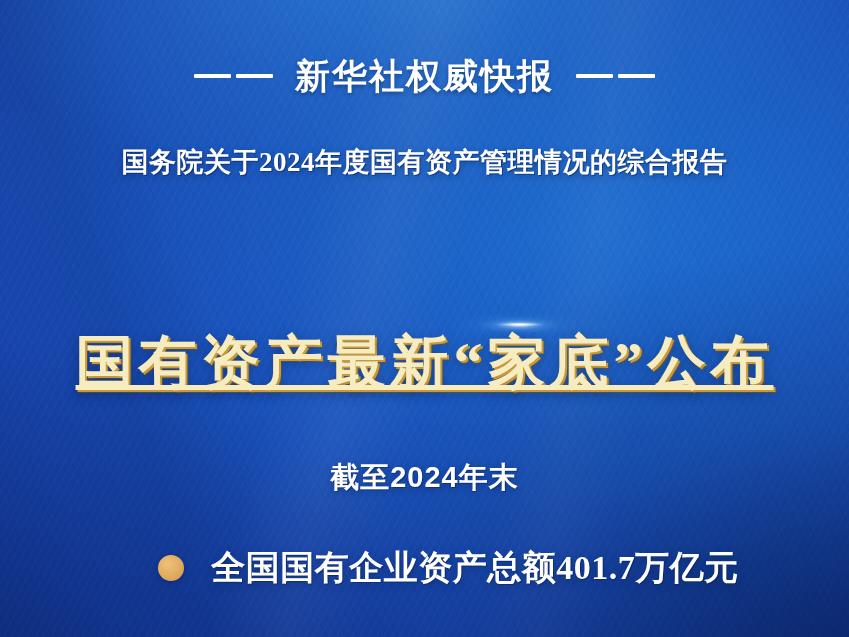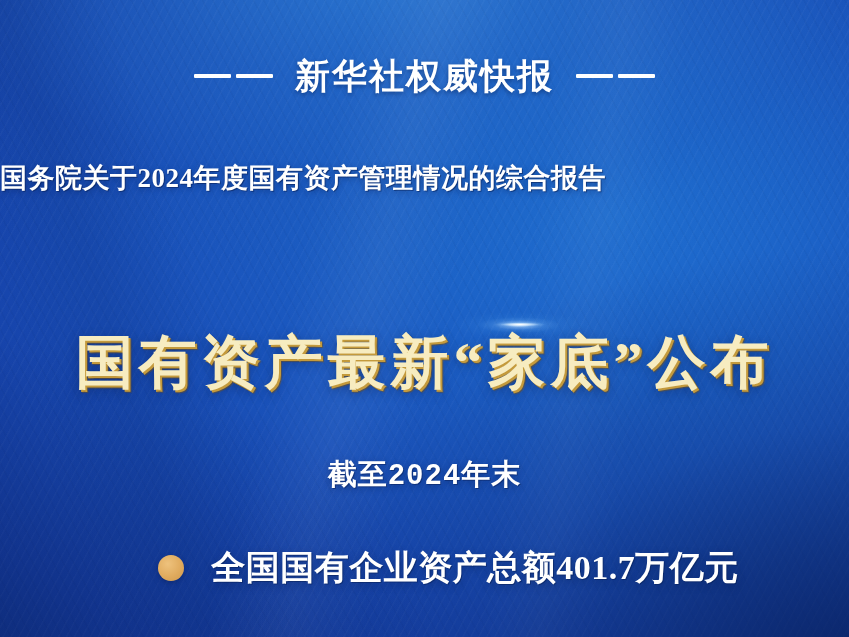--- a/index.html
+++ b/index.html
@@ -154,24 +154,24 @@
     color: #ffffff;
     letter-spacing: 2px;
     line-height: 1;
     text-shadow: 0 2px 4px rgba(6,26,74,0.45);
     white-space: nowrap;
   }
 
   
   #subhead {
     position: absolute;
-    top: 156px;
-    left: 0;
-    width: 849px;
-    text-align: left;
+    top: 140px;
+    left: 0;
+    width: 849px;
+    text-align: center;
   }
   .subhead-line {
     font-family: "Liberation Serif", "DejaVu Serif", serif;
     font-size: 27px;
     font-weight: bold;
     color: #ffffff;
     line-height: 44px;
     letter-spacing: 0.5px;
     white-space: nowrap;
     text-shadow:
@@ -190,30 +190,31 @@
     font-size: 58px;
     font-weight: bold;
     line-height: 1;
     letter-spacing: 5px;
     color: #f7ecc0;
     white-space: nowrap;
     text-shadow:
       2px 2px 0 #c49a3c,
       3px 3px 1px rgba(120,82,20,0.55),
       0 4px 12px rgba(8,28,80,0.45);
+    text-decoration: underline;
   }
 
   
   #dateline {
     position: absolute;
     top: 460px;
     left: 0;
     width: 849px;
     text-align: center;
-    font-family: Liberation Mono, monospace;
+    font-family: Liberation Sans, sans-serif;
     font-size: 29px;
     font-weight: bold;
     color: #ffffff;
     letter-spacing: 1px;
     line-height: 1.2;
     white-space: nowrap;
     text-shadow:
       1px 1px 0 rgba(10,32,88,0.50),
       0 2px 7px rgba(8,28,80,0.40);
   }

